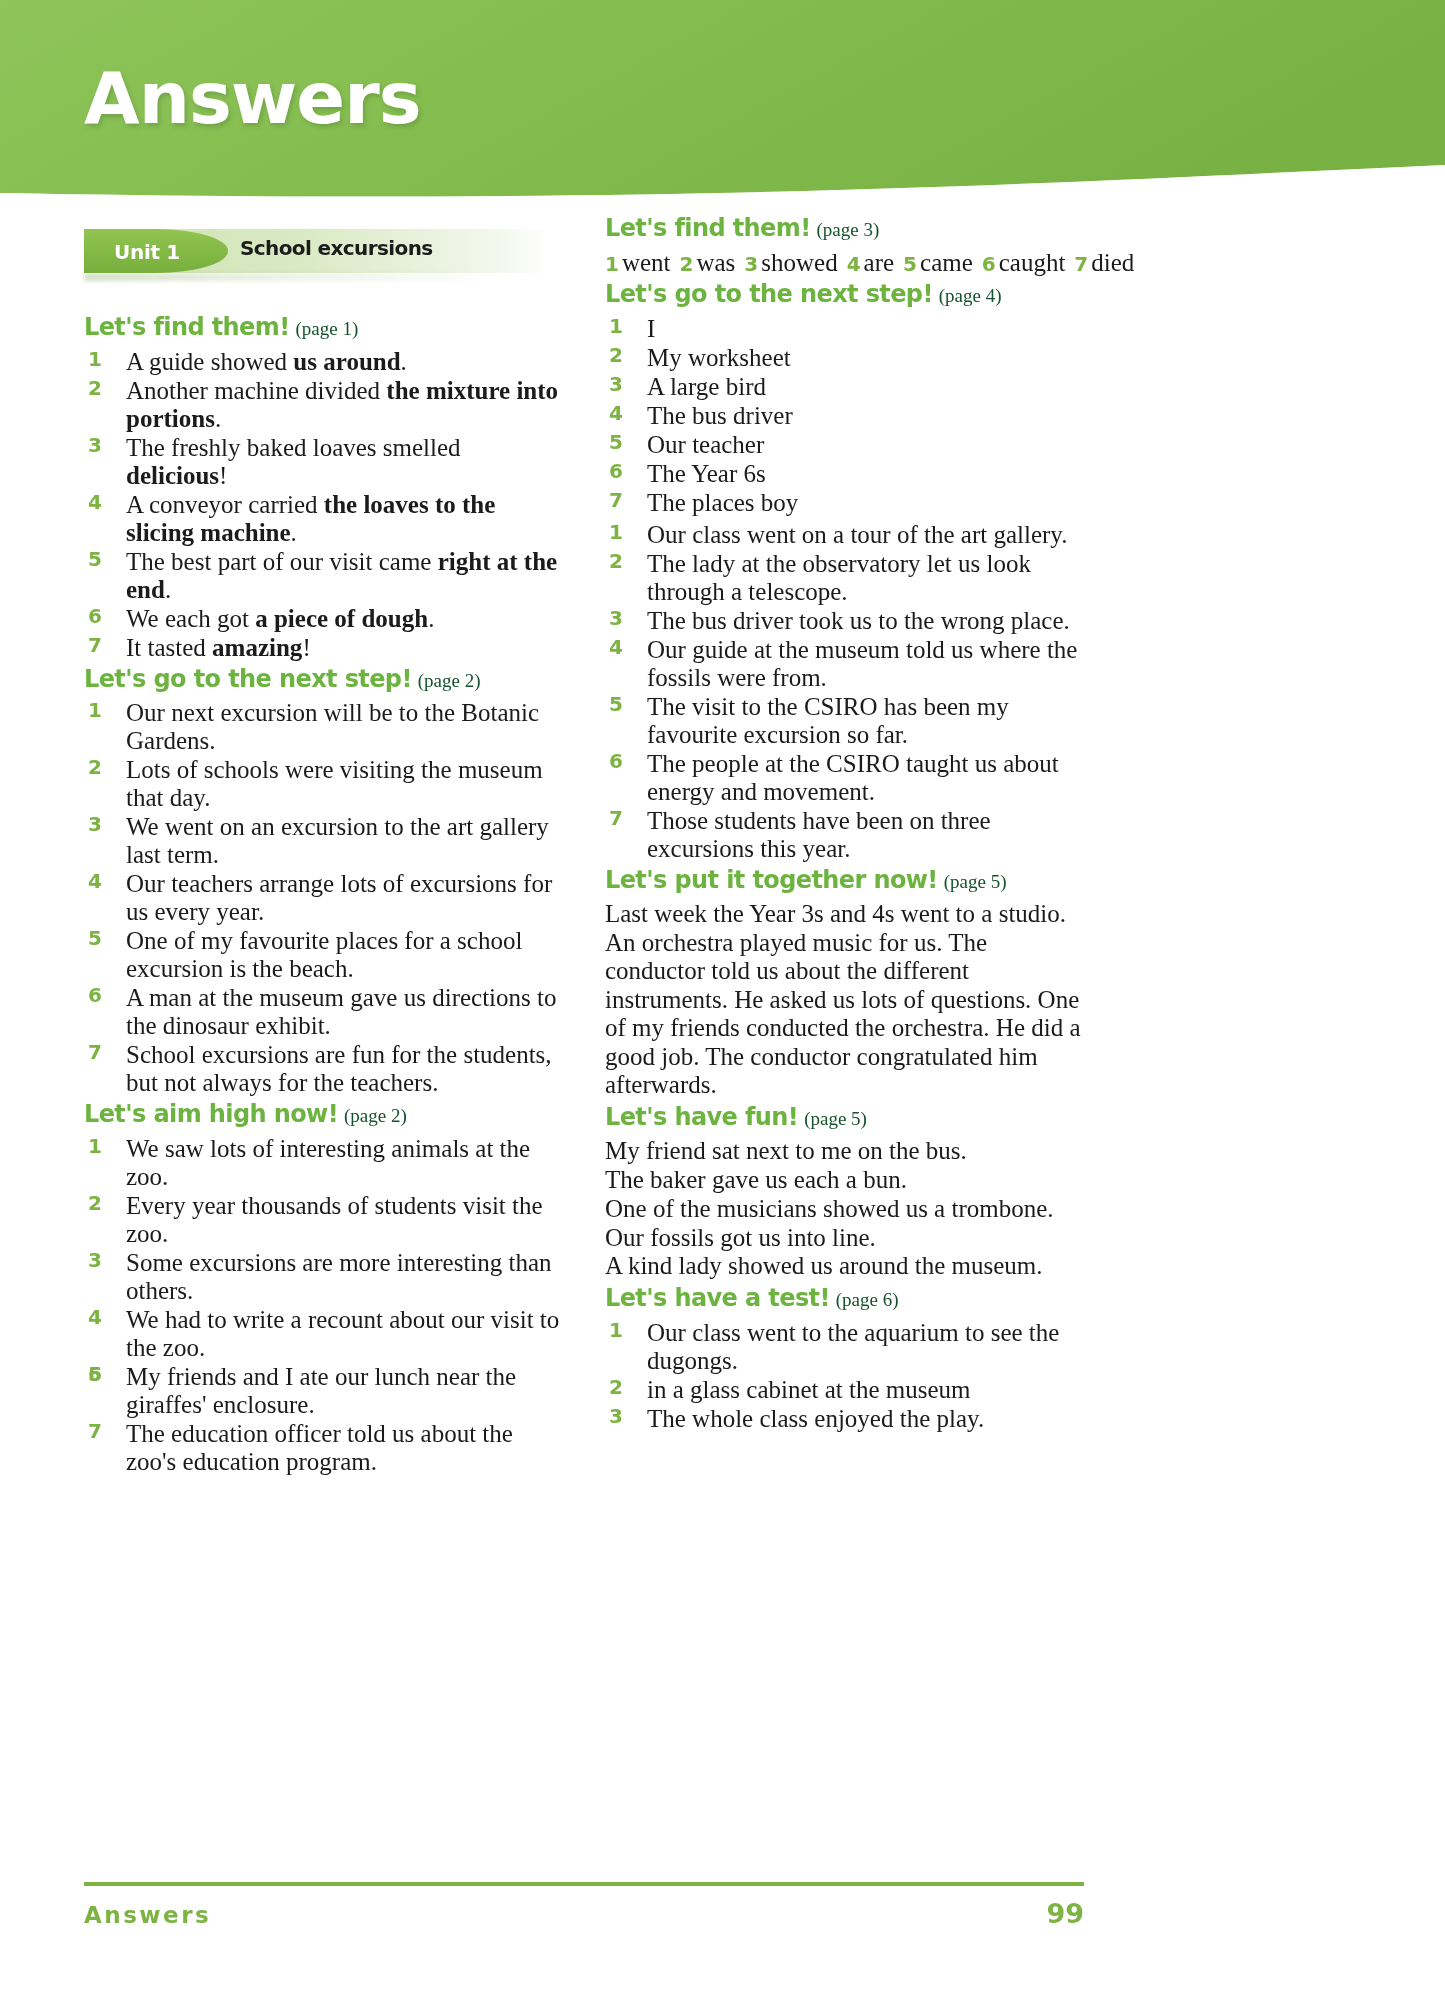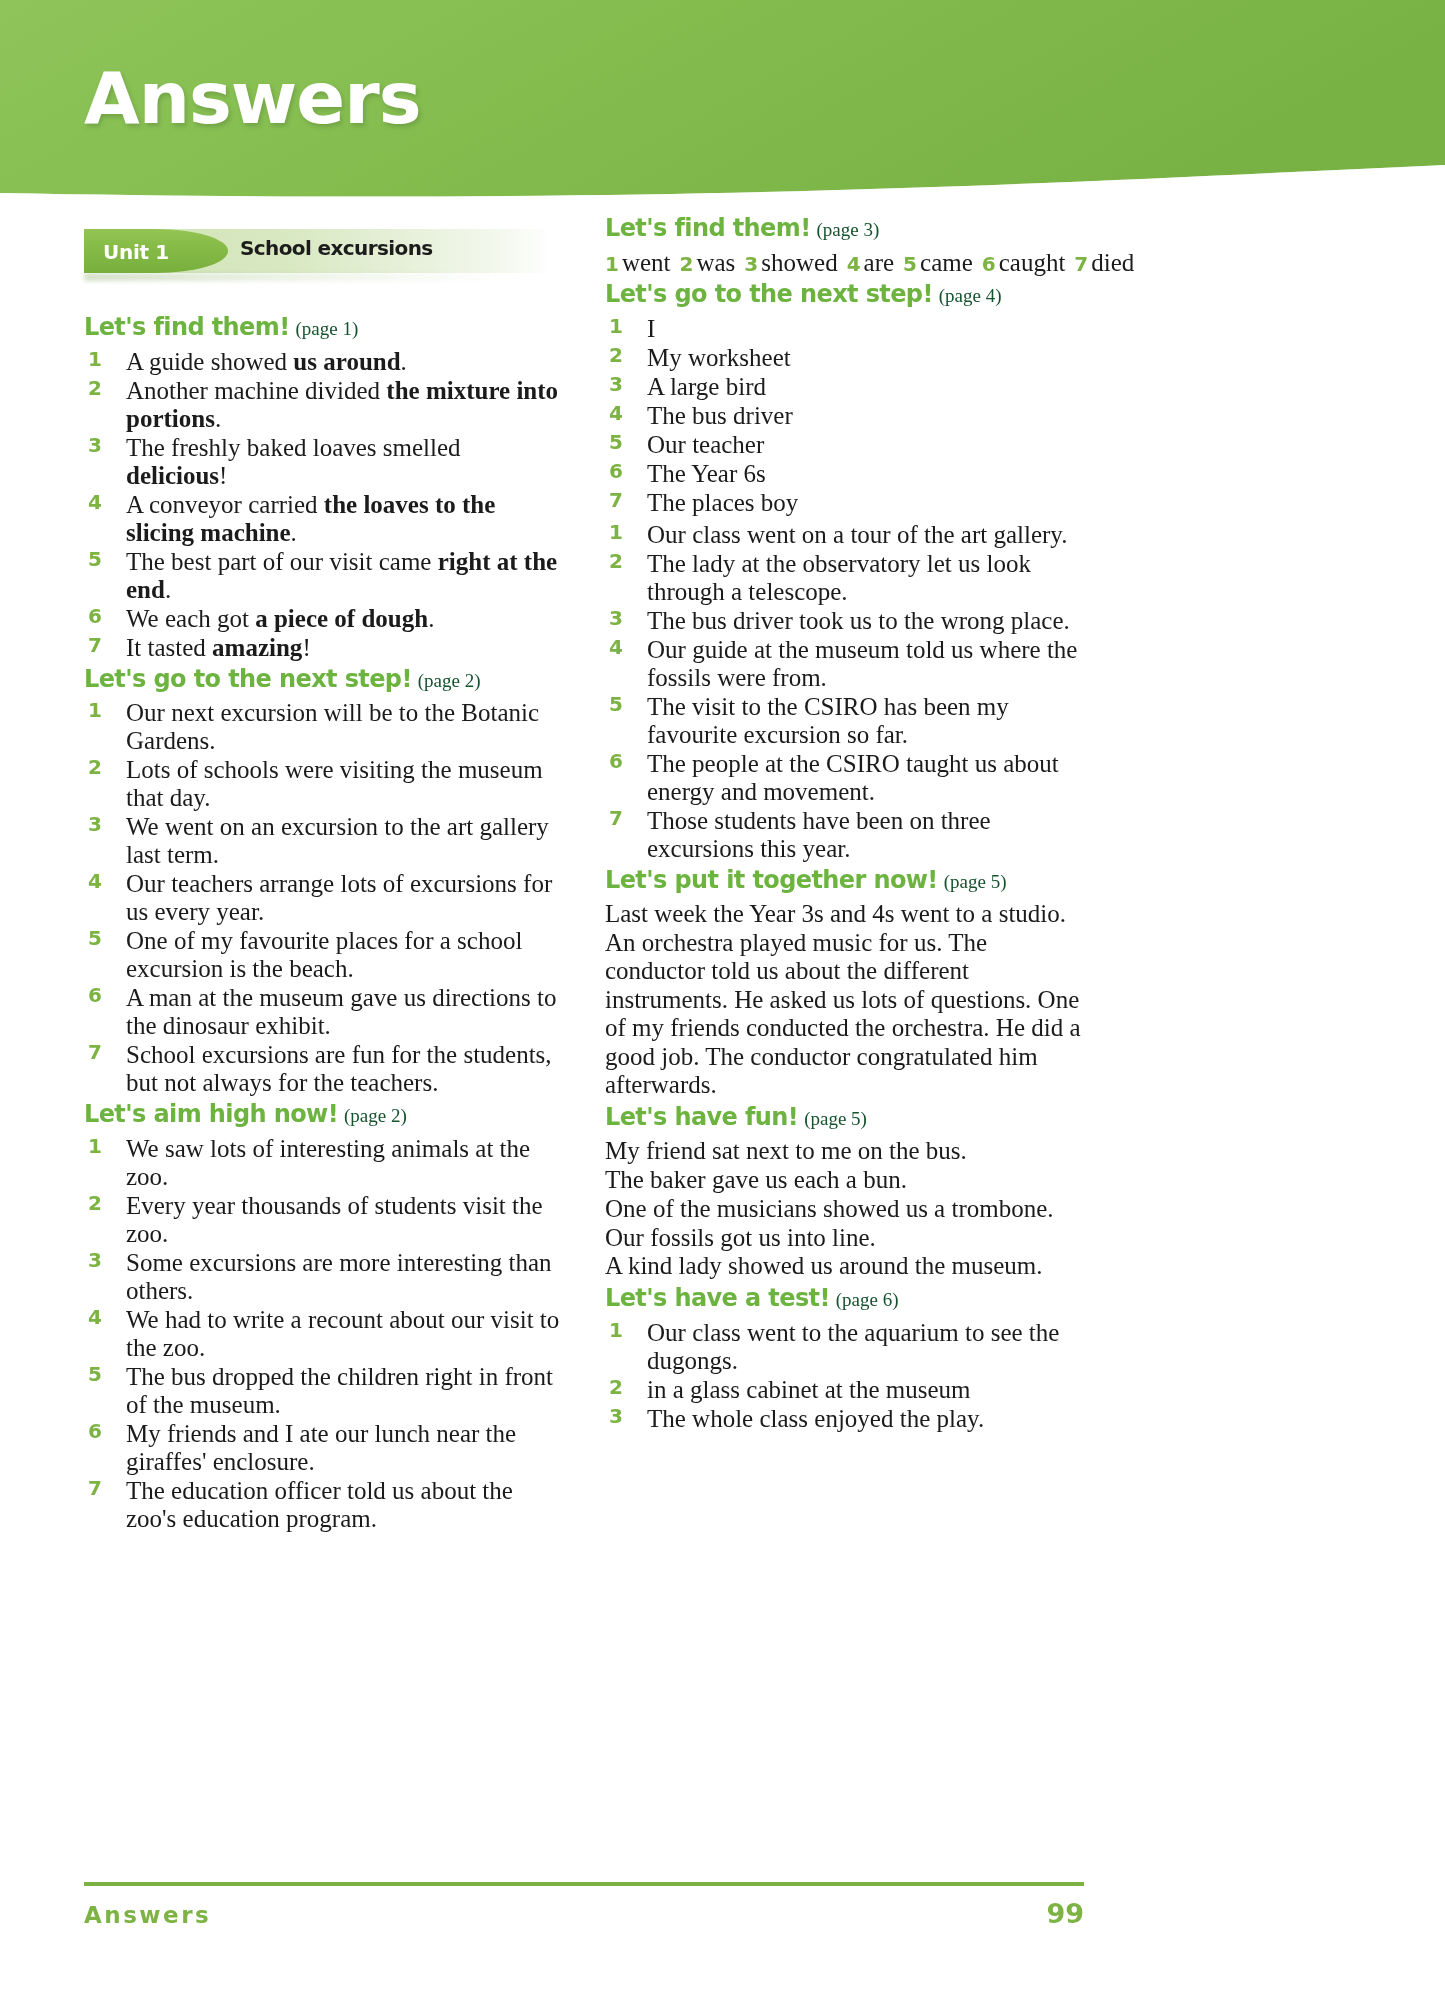--- a/index.html
+++ b/index.html
@@ -83,21 +83,21 @@
   .unit-tab {
     position: absolute;
     left: 0; top: 0;
     width: 144px;
     height: 44px;
     background: linear-gradient(to bottom, #93c453 0%, #82b844 55%, #78ae3c 100%);
     border-radius: 0 72px 72px 0 / 0 22px 22px 0;
   }
   .unit-tab-label {
     position: absolute;
-    left: 19px;
+    left: 30px;
     top: 11px;
     font-family: "DejaVu Sans", sans-serif;
     font-weight: bold;
     font-size: 20px;
     color: #ffffff;
     letter-spacing: -0.3px;
   }
   .unit-name {
     position: absolute;
     left: 156px;
@@ -281,21 +281,21 @@
               <li><span class="num">7</span><span><span>School excursions are fun for the students, but not always for the teachers.</span></span></li>
             </ol>
           </div>
           <div class="section">
             <div class="sec-head"><span class="sec-title">Let's aim high now!</span><span class="sec-page">(page 2)</span></div>
             <ol class="answers">
               <li><span class="num">1</span><span><span>We saw lots of interesting animals at the zoo.</span></span></li>
               <li><span class="num">2</span><span><span>Every year thousands of students visit the zoo.</span></span></li>
               <li><span class="num">3</span><span><span>Some excursions are more interesting than others.</span></span></li>
               <li><span class="num">4</span><span><span>We had to write a recount about our visit to the zoo.</span></span></li>
-              <li><span class="num">5</span><span><span>The bus dropped the children right in front of the museum.</span></span></li>
+              <li><span class="num">5</span></li>
               <li><span class="num">6</span><span><span>My friends and I ate our lunch near the giraffes' enclosure.</span></span></li>
               <li><span class="num">7</span><span><span>The education officer told us about the zoo's education program.</span></span></li>
             </ol>
           </div>
         </div>
     </div>
 
     <div class="col col-right">
       <div id="right-sections">
           <div class="section">

